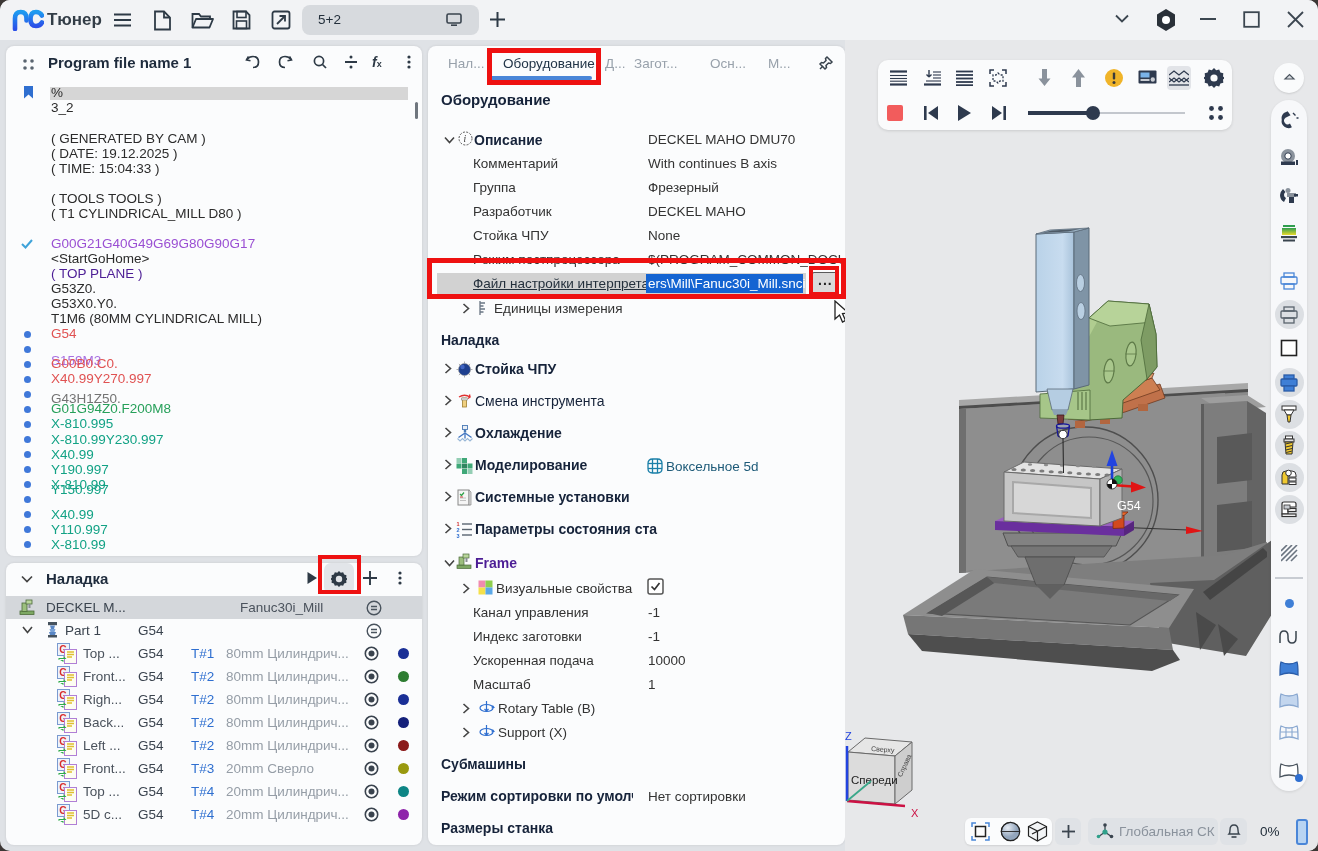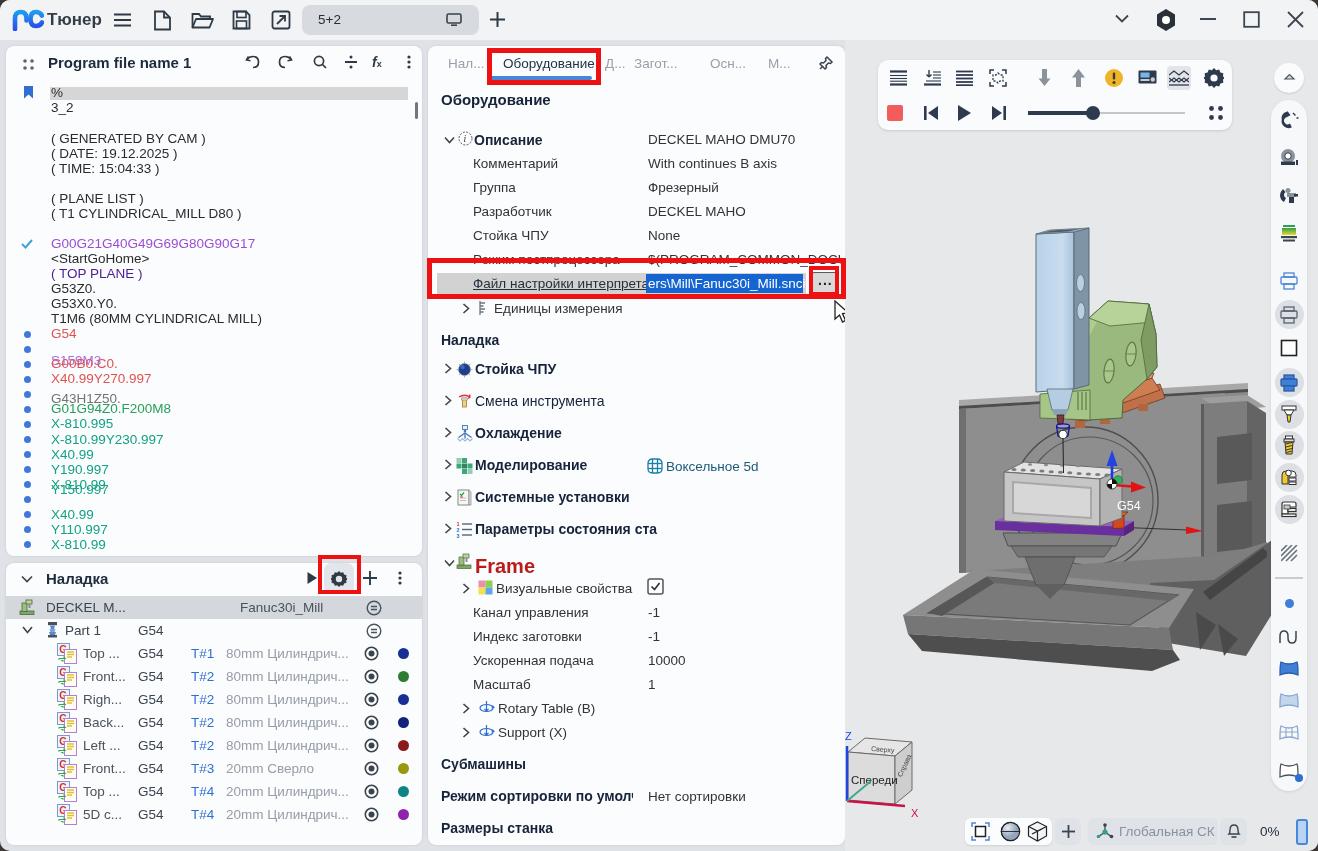--- a/index.html
+++ b/index.html
@@ -122,21 +122,21 @@
 <div class="abs" style="left:6px;top:46px;width:416px;height:510px;overflow:hidden;border-radius:8px;z-index:3;pointer-events:none">
 <div class="abs" style="left:44px;top:40.8px;width:358px;height:13.5px;background:#d6d6d6"></div>
 <div class="cl" style="top:39.3px;color:#2b2b2b">%</div>
 <svg class="ic" style="left:17px;top:40.3px" width="11" height="13" viewBox="0 0 11 13">
         <path d="M1 0 H10 V12.5 L5.5 8.5 L1 12.5 Z" fill="#2f6fd0"></path>
       </svg>
 <div class="cl" style="top:54.3px;color:#2b2b2b">3_2</div>
 <div class="cl" style="top:84.5px;color:#2b2b2b">( GENERATED BY CAM )</div>
 <div class="cl" style="top:99.5px;color:#2b2b2b">( DATE: 19.12.2025 )</div>
 <div class="cl" style="top:114.5px;color:#2b2b2b">( TIME: 15:04:33 )</div>
-<div class="cl" style="top:144.7px;color:#2b2b2b">( PLANE LIST )</div>
+<div class="cl" style="top:144.7px;color:#2b2b2b">( TOOLS TOOLS )</div>
 <div class="cl" style="top:159.7px;color:#2b2b2b">( T1 CYLINDRICAL_MILL D80 )</div>
 <div class="cl" style="top:189.8px;color:#9a4fd3">G00G21G40G49G69G80G90G17</div>
 <svg class="ic" style="left:15px;top:192.8px" width="12" height="10" viewBox="0 0 12 10">
         <path d="M1 5 L4.5 8.5 L11 1" fill="none" stroke="#3fa3d9" stroke-width="2"></path>
       </svg>
 <div class="cl" style="top:204.9px;color:#2b2b2b">&lt;StartGoHome&gt;</div>
 <div class="cl" style="top:219.9px;color:#4c1d95">( TOP PLANE )</div>
 <div class="cl" style="top:234.9px;color:#2b2b2b">G53Z0.</div>
 <div class="cl" style="top:250.0px;color:#2b2b2b">G53X0.Y0.</div>
 <div class="cl" style="top:265.1px;color:#2b2b2b">T1M6 (80MM CYLINDRICAL MILL)</div>
@@ -505,21 +505,21 @@
       <div class="abs" style="left:47px;top:475px;font-size:14px;color:#16233a;font-weight:bold;white-space:nowrap">Параметры состояния ста</div>
 <svg class="ic" style="left:16px;top:513px" width="11" height="8" viewBox="0 0 11 8">
         <path d="M1 1.5 L5.5 6.5 L10 1.5" fill="none" stroke="#444" stroke-width="1.6"></path>
       </svg>
 <svg class="ic" style="left:28px;top:507px" width="17" height="17" viewBox="0 0 17 17">
         <rect x="1" y="12" width="14" height="3.5" fill="#7da863" stroke="#4c6a3a" stroke-width="0.7"></rect>
         <rect x="3" y="4" width="5" height="8" fill="#9cbf7e" stroke="#4c6a3a" stroke-width="0.7"></rect>
         <rect x="7" y="1" width="6" height="4" fill="#b9d69b" stroke="#4c6a3a" stroke-width="0.7"></rect>
         <rect x="9.5" y="5" width="2" height="4" fill="#8a8f94"></rect>
       </svg>
-<div class="abs" style="left:47px;top:509px;font-size:20px;color:#b91c1c;font-weight:bold;white-space:nowrap">Frame</div>
+<div class="abs" style="left:47px;top:509px;font-size:14px;color:#4c1d95;font-weight:bold;white-space:nowrap">Frame</div>
 <svg class="ic" style="left:34px;top:537px" width="8" height="11" viewBox="0 0 8 11">
         <path d="M1.5 1 L6.5 5.5 L1.5 10" fill="none" stroke="#444" stroke-width="1.6"></path>
       </svg>
 <svg class="ic" style="left:50px;top:534px" width="15" height="15" viewBox="0 0 15 15">
         <rect x="0.5" y="0.5" width="7" height="7" fill="#f08bb0"></rect>
         <rect x="7.5" y="0.5" width="7" height="7" fill="#8fcf4f"></rect>
         <rect x="0.5" y="7.5" width="7" height="7" fill="#f5e04a"></rect>
         <rect x="7.5" y="7.5" width="7" height="7" fill="#5aa8e8"></rect>
       </svg>
 <div class="abs" style="left:68px;top:535px;font-size:13.5px;color:#333;font-weight:normal;white-space:nowrap">Визуальные свойства</div>

